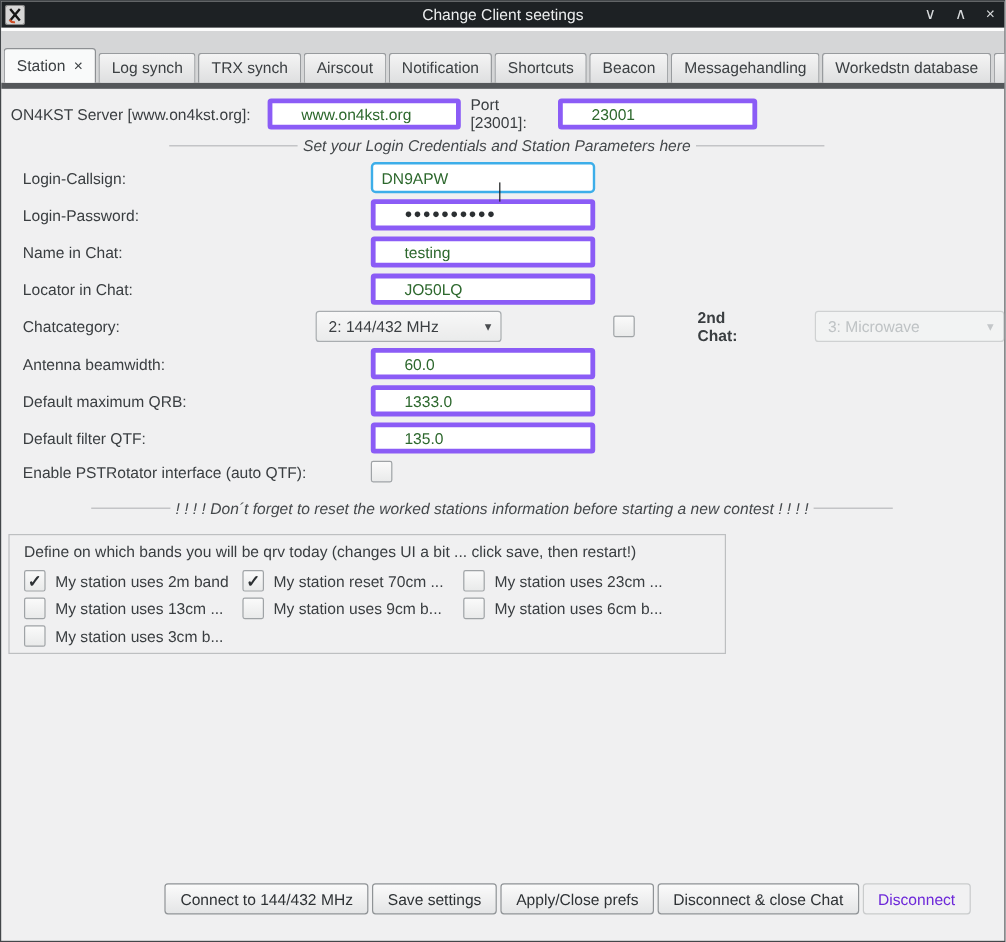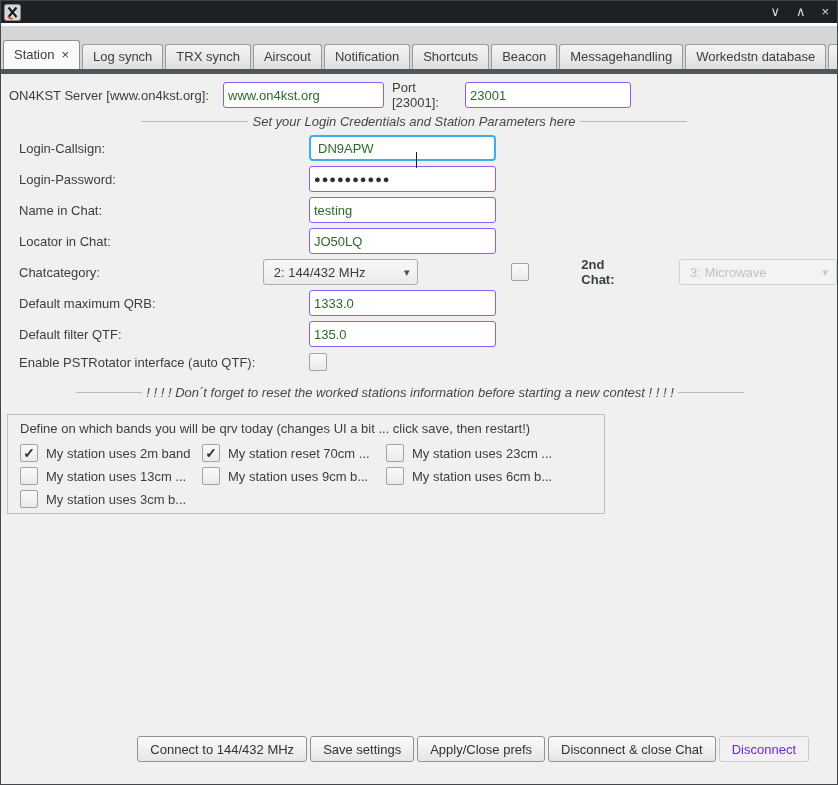--- a/index.html
+++ b/index.html
@@ -21,21 +21,21 @@
   .tab-close { margin-left:7px; color:#3c4043; }
   .darkband { height:5px; background:#54575a; }
 
   
   .content { position:relative; padding-top:0; }
 
   .server-row { display:flex; align-items:center; margin-top:8px; padding-left:8px; height:26px; }
   .server-label { width:214px; }
   .port-label { margin-left:8px; width:73px; }
 
-  .tfield { height:26px; border:1px solid #8b5cf6; border-radius:3px; background:#ffffff; padding:0 4px; font-family:"Liberation Sans", sans-serif; font-size:13px; color:#2d682d; outline:none; }
+  .tfield { height:26px; border:4px solid #8b5cf6; border-radius:3px; background:#ffffff; padding:0 24px; font-family:"Liberation Sans", sans-serif; font-size:13px; color:#2d682d; outline:none; }
   .w161 { width:161px; } .w166 { width:166px; } .w187 { width:187px; }
   .tfield.focused { border:2px solid #3daee9; border-radius:4px; padding:0 7px; position:relative; }
   .caret { position:absolute; left:61px; top:4px; width:1px; height:16px; background:#1a1d1f; }
   .pwd { color:#2b2f32; font-size:11px; letter-spacing:1px; }
 
   .divider { display:flex; align-items:center; color:#44484b; height:16px;font-style:italic; }
   .divider::before, .divider::after { content:""; flex:1; height:1px; background:#b9babc; }
   .divider > span { margin:0 4px; white-space:nowrap; }
   .div-credentials { margin:5px 150px 0 140px; }
   .div-warning { margin:12px 93px 0 75px; }
@@ -74,20 +74,21 @@
 <body>
 
 <div class="window">
 
   <div class="titlebar">
     <svg class="app-icon" viewBox="0 0 17 17">
       <rect x="0.5" y="0.5" width="16" height="16" rx="2" fill="#d6d6d6" stroke="#8a8a8a"></rect>
       <path d="M4.5 3.5 L12.5 13 M12.5 3.5 L4.5 13" stroke="#141414" stroke-width="2" fill="none"></path>
       <path d="M4 12.5 A4.5 4.5 0 0 0 8.5 14.5" stroke="#d14f28" stroke-width="1.8" fill="none"></path>
     </svg>
+    <span class="win-title">Change Client seetings</span>
     <span class="win-controls">
       <span class="win-btn">∨</span>
       <span class="win-btn">∧</span>
       <span class="win-btn">×</span>
     </span>
   </div>
 
   <div class="tabbar">
     <div class="tab active"><span>Station</span><span class="tab-close">×</span></div>
     <div class="tab">Log synch</div>
@@ -148,20 +149,24 @@
         </div>
         <span class="chat2-gap"></span>
         <span class="checkbox"></span>
         <span class="chat2-label">2nd Chat:</span>
         <div class="combo w190 disabled">
           <span class="combo-text">3: Microwave</span>
           <span class="arrow">▾</span>
         </div>
       </div>
 
+      <div class="frow">
+        <span class="flabel">Antenna beamwidth:</span>
+        <input class="tfield w187" value="60.0" style="">
+      </div>
 
       <div class="frow">
         <span class="flabel">Default maximum QRB:</span>
         <input class="tfield w187" value="1333.0" style="">
       </div>
 
       <div class="frow">
         <span class="flabel">Default filter QTF:</span>
         <input class="tfield w187" value="135.0" style="">
       </div>

